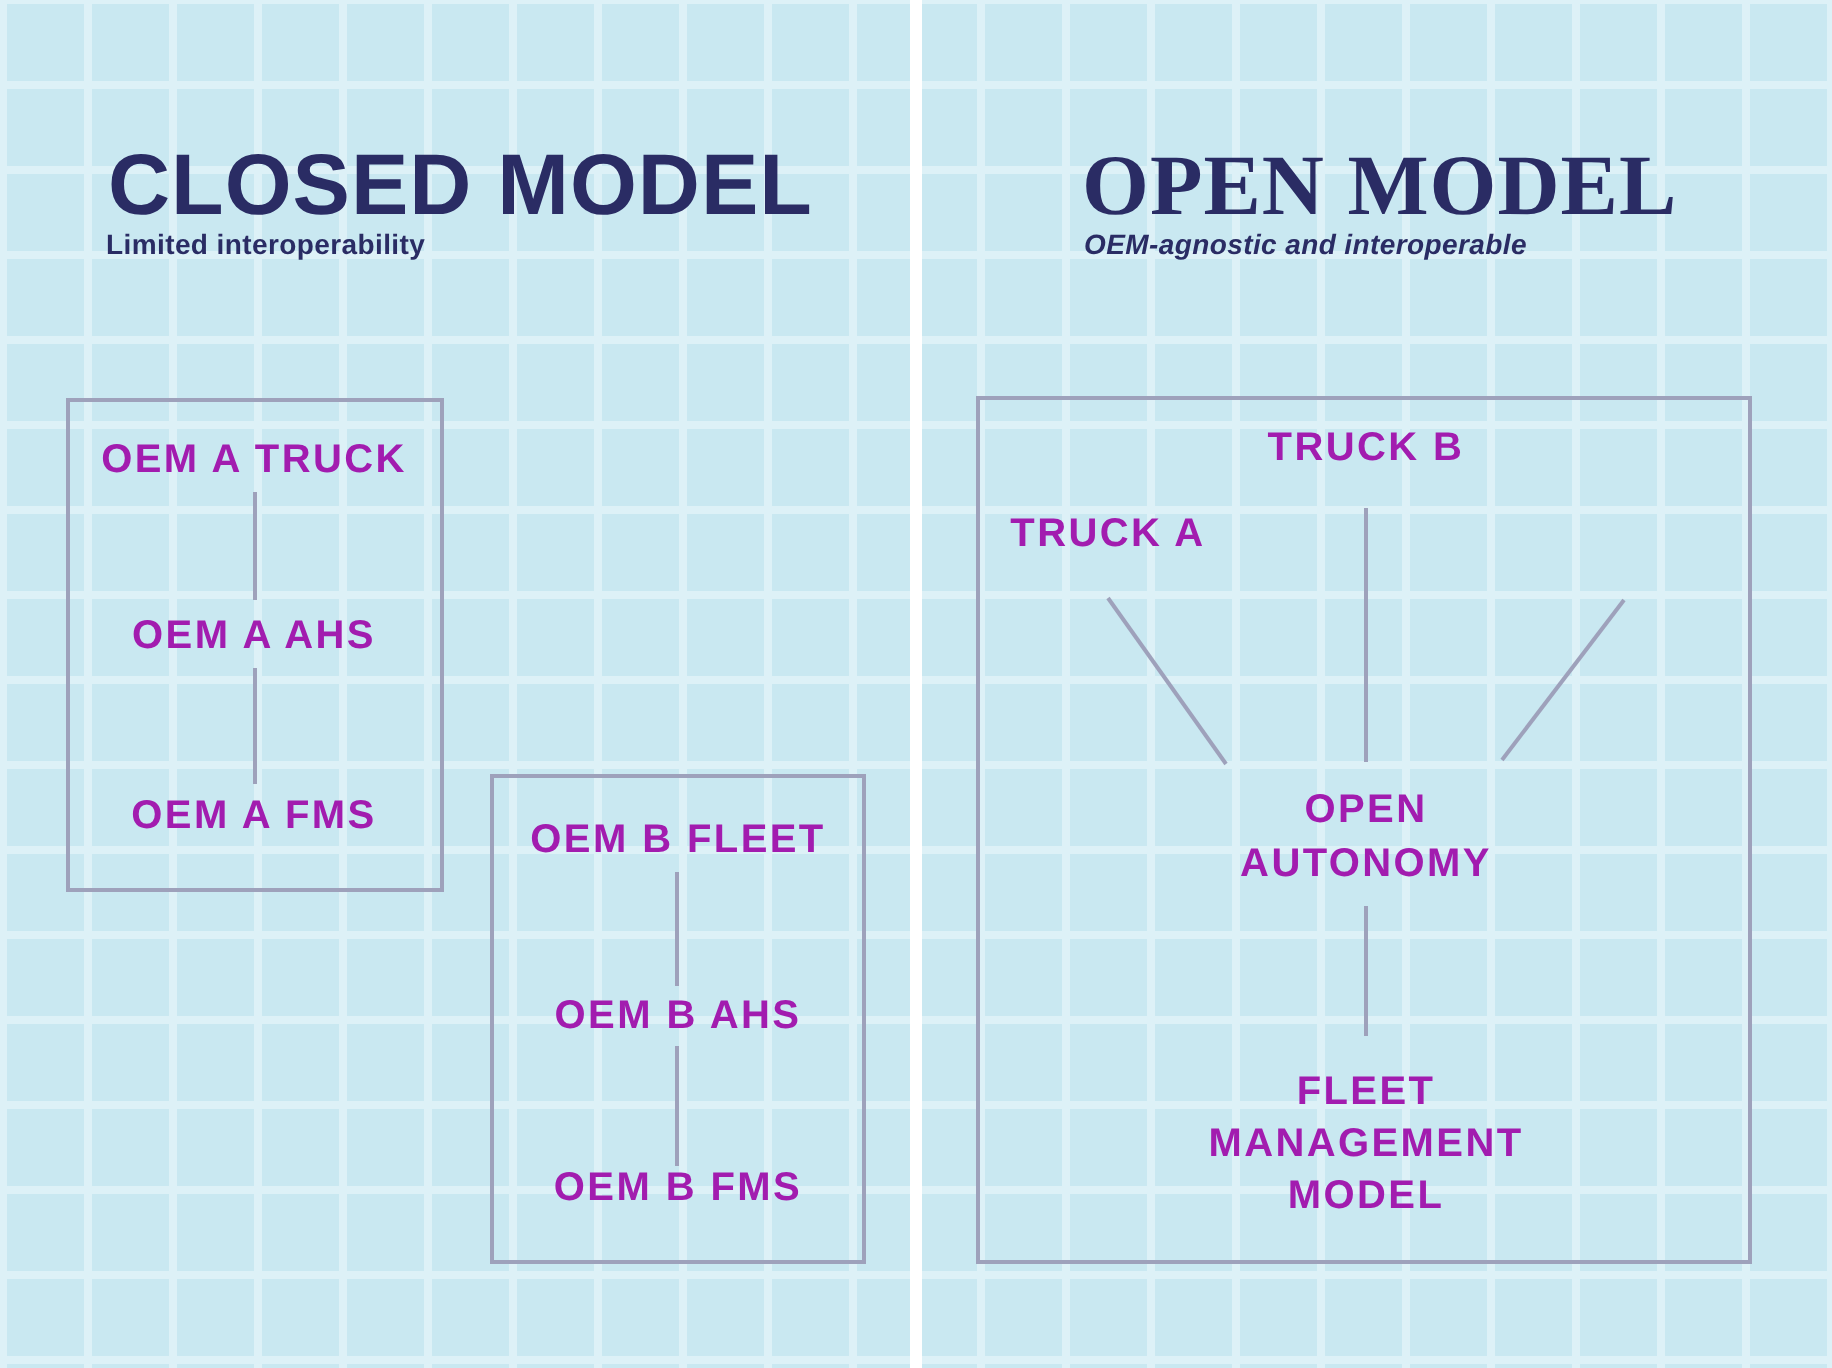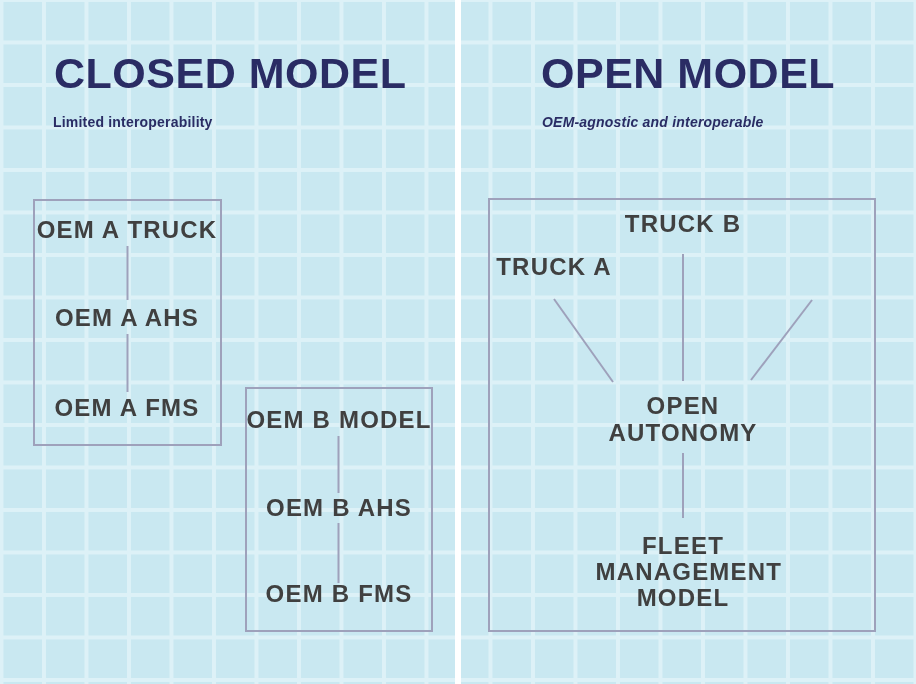--- a/index.html
+++ b/index.html
@@ -35,49 +35,50 @@
   }
 
   .panel-title {
     position: absolute;
     font-size: 43px;
     font-weight: 700;
     line-height: 43px;
     color: #2a2c64;
     letter-spacing: 0.5px;
     white-space: nowrap;
+    margin-top: 20px;
   }
   .panel-subtitle {
     position: absolute;
     font-size: 14px;
     font-weight: 700;
     line-height: 24px;
     color: #2a2c64;
     letter-spacing: 0.2px;
     white-space: nowrap;
   }
   .title-closed    { left: 54px;  top: 52px;  }
   .subtitle-closed { left: 53px;  top: 110px; }
-  .title-open      { left: 541px; top: 52px;  }
+  .title-open      { left: 541px; top: 52px; font-family: Liberation Serif, serif;  }
   .subtitle-open   { left: 542px; top: 110px; font-style: italic; }
 
   .outline-box {
     position: absolute;
     border: 2px solid #9ea1bb;
     background: transparent;
   }
   .box-oem-a { left: 33px;  top: 199px; width: 189px; height: 247px; }
   .box-oem-b { left: 245px; top: 387px; width: 188px; height: 245px; }
   .box-open  { left: 488px; top: 198px; width: 388px; height: 434px; }
 
   .node {
     position: absolute;
     transform: translate(-50%, -50%);
-    color: #404040;
-    font-size: 24px;
+    color: #a21caf;
+    font-size: 20px;
     font-weight: 700;
     letter-spacing: 1.2px;
     line-height: 26px;
     text-align: center;
     white-space: nowrap;
   }
   .node.wrap { white-space: normal; }
 
   .edges {
     position: absolute;
@@ -113,21 +114,21 @@
     <line x1="683" y1="254" x2="683" y2="381"></line>
     <line x1="554" y1="299" x2="613" y2="382"></line>
     <line x1="812" y1="300" x2="751" y2="380"></line>
     <line x1="683" y1="453" x2="683" y2="518"></line>
   </svg>
 
   <div class="node" style="left:127px; top:230px">OEM A TRUCK</div>
   <div class="node" style="left:127px; top:318px">OEM A AHS</div>
   <div class="node" style="left:127px; top:408px">OEM A FMS</div>
 
-  <div class="node" style="left:339px; top:420px">OEM B MODEL</div>
+  <div class="node" style="left:339px; top:420px">OEM B FLEET</div>
   <div class="node" style="left:339px; top:508px">OEM B AHS</div>
   <div class="node" style="left:339px; top:594px">OEM B FMS</div>
 
   <div class="node" style="left:554px; top:267px">TRUCK A</div>
   <div class="node" style="left:683px; top:224px">TRUCK B</div>
 
   <div class="node wrap" style="left:683px; top:419px; width:150px; line-height:27px">OPEN AUTONOMY</div>
   <div class="node wrap" style="left:683px; top:572px; width:175px">FLEET MANAGEMENT MODEL</div>
 
 </div>

